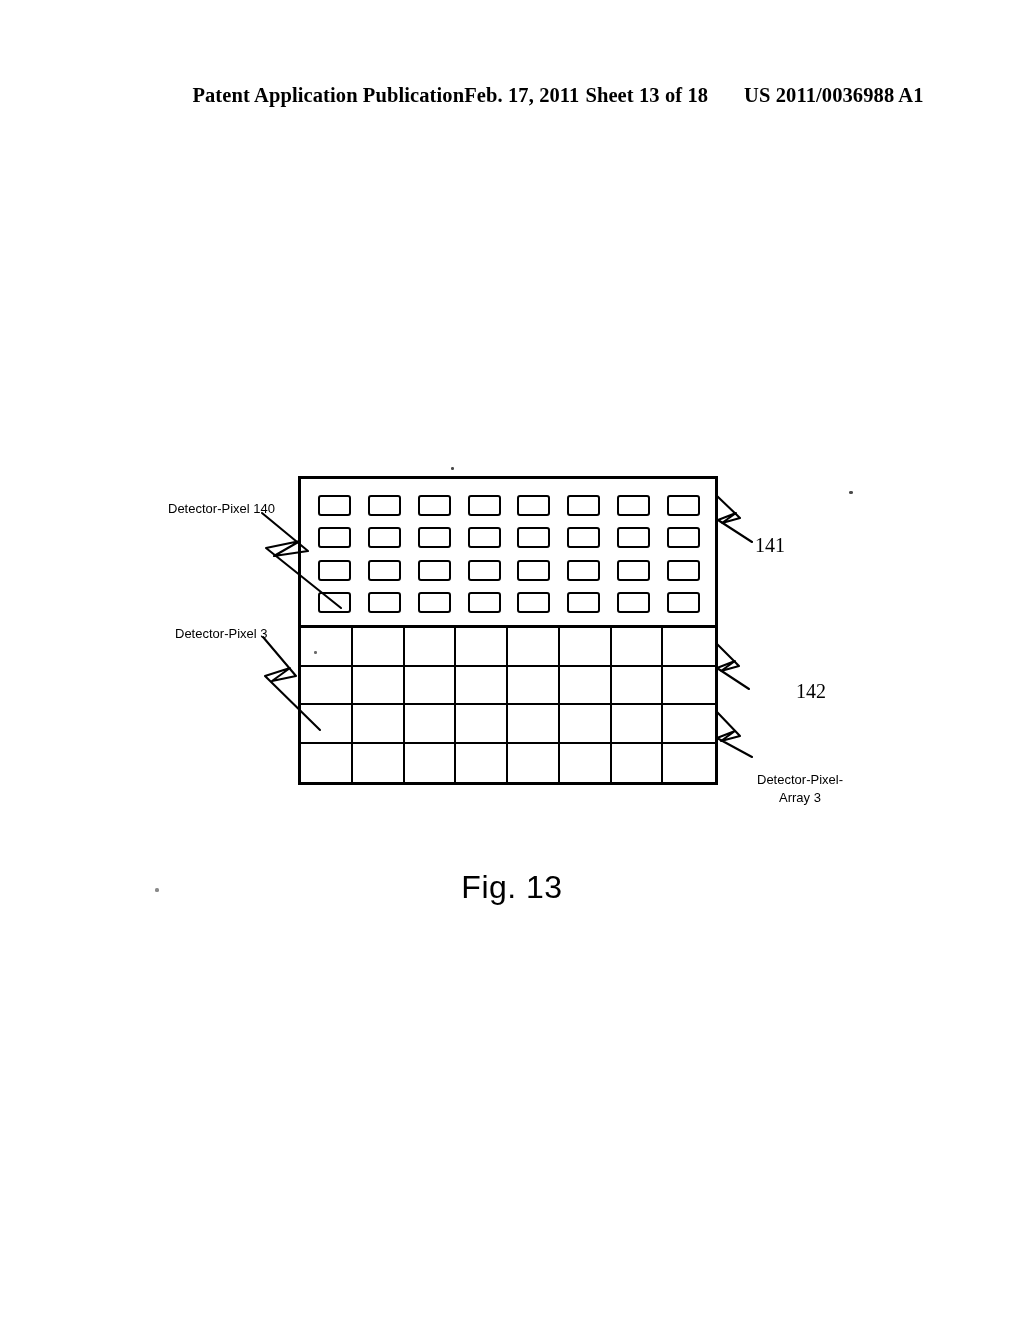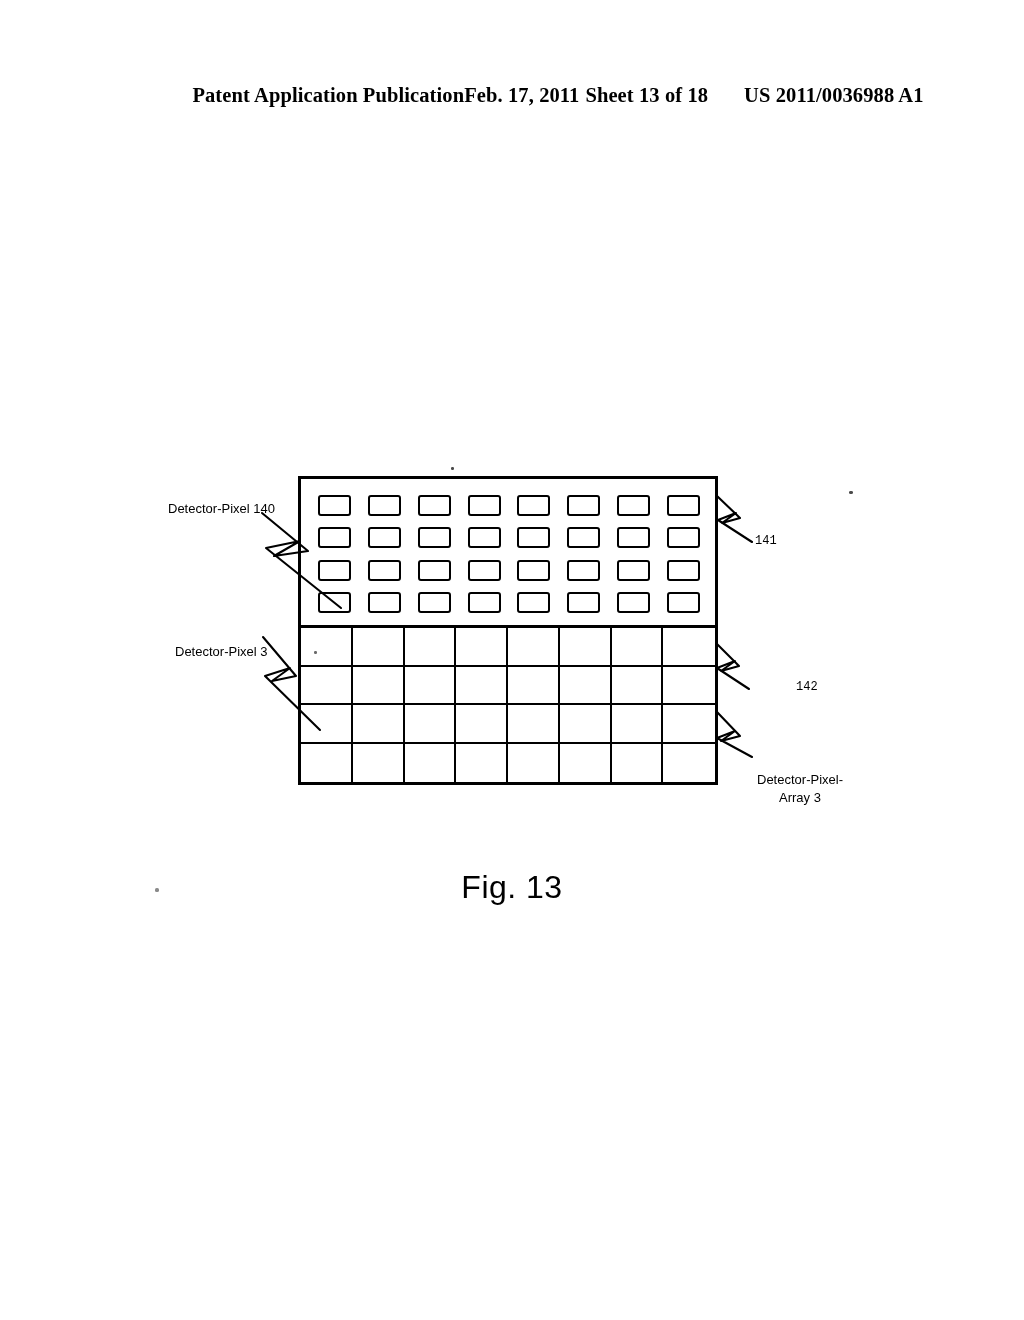--- a/index.html
+++ b/index.html
@@ -124,36 +124,36 @@
   .callout {
     position: absolute;
     font-family: "Liberation Sans", sans-serif;
     font-size: 13px;
     color: #000;
     white-space: nowrap;
     line-height: 1.25;
   }
   .callout-num {
     position: absolute;
-    font-family: Liberation Mono, monospace;
-    font-size: 12px;
+    font-family: Liberation Serif, serif;
+    font-size: 20px;
     color: #000;
     white-space: nowrap;
   }
   .callout-multiline {
     position: absolute;
     font-family: "Liberation Sans", sans-serif;
     font-size: 13px;
     color: #000;
     text-align: center;
     line-height: 1.35;
   }
 
   #label-dp140 { left: 168px; top: 501px; }
-  #label-dp3   { left: 175px; top: 644px; }
+  #label-dp3   { left: 175px; top: 626px; }
   #label-141   { left: 755px; top: 534px; }
   #label-142   { left: 752px; top: 680px; margin-left: 44px; }
   #label-dpa2  { left: 757px; top: 748px; margin-top: 23px; }
 
   
   .leaders {
     position: absolute;
     left: 0;
     top: 0;
     width: 1024px;

